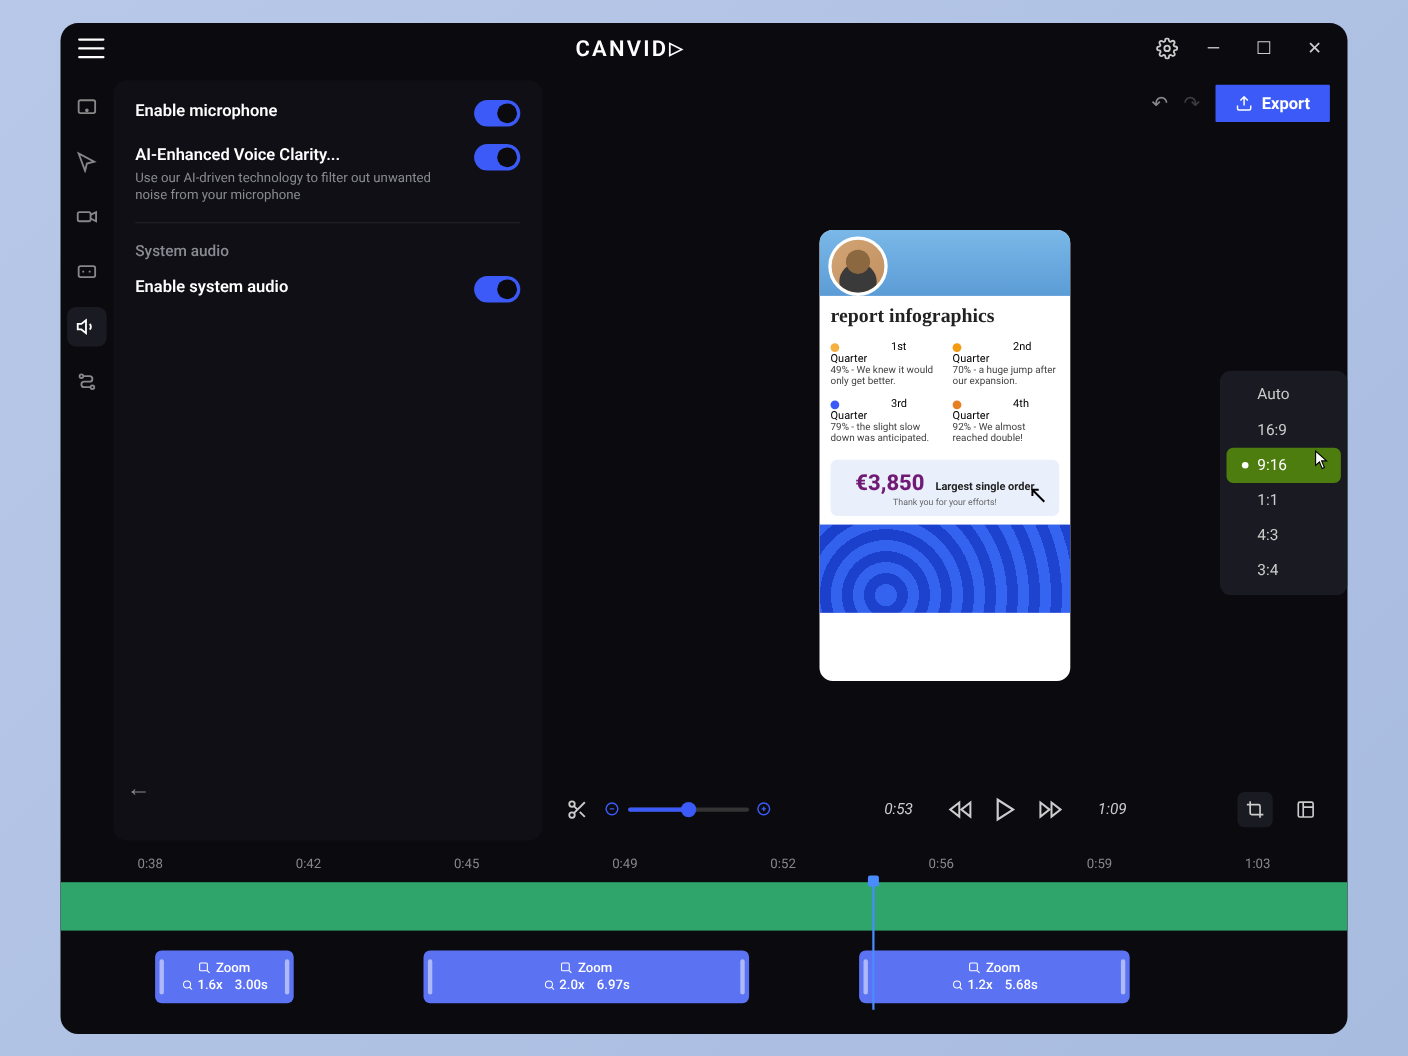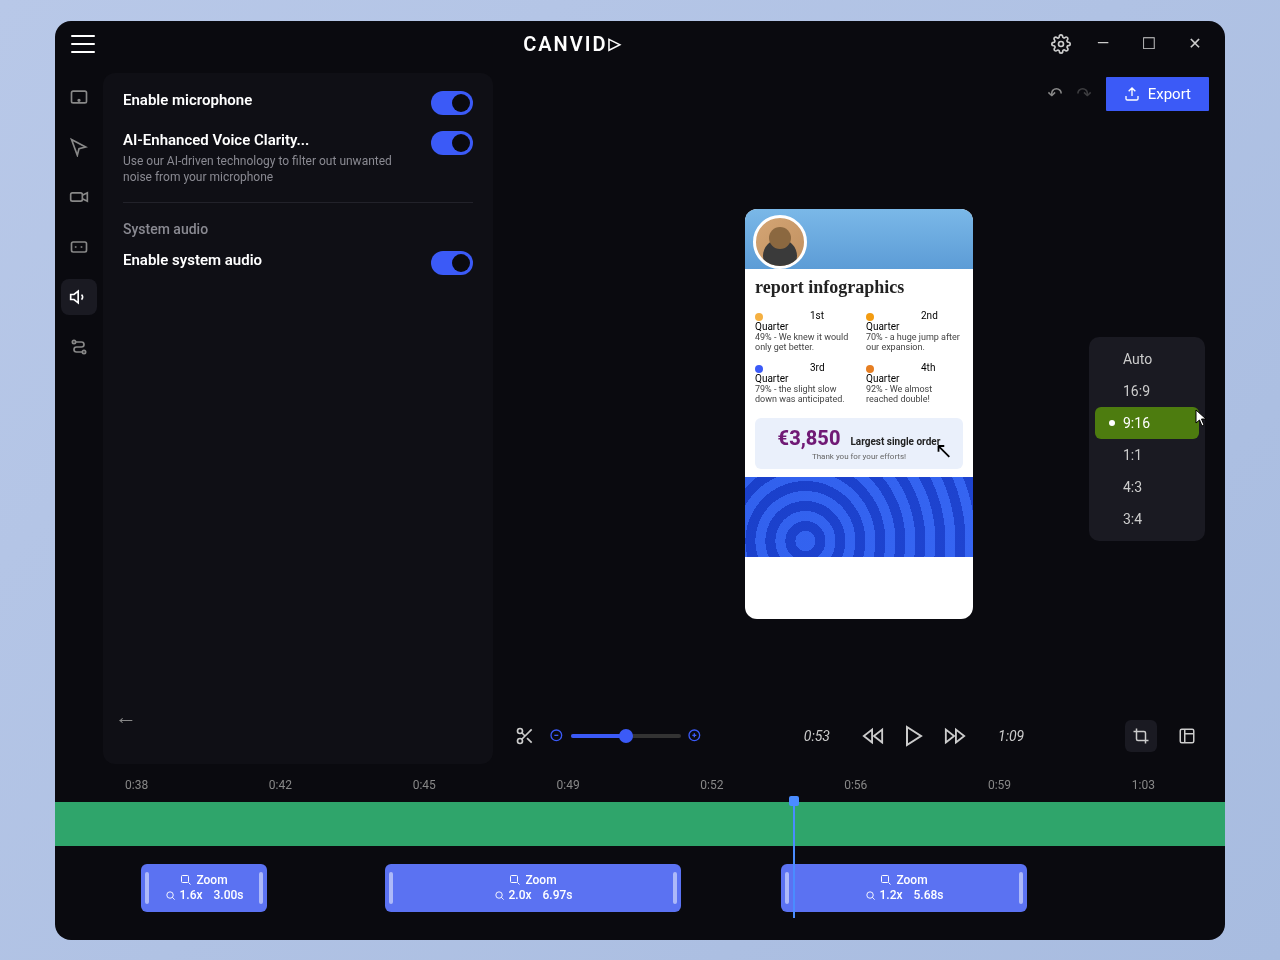--- a/index.html
+++ b/index.html
@@ -24,40 +24,40 @@
   .setting-text { flex: 1; padding-right: 16px; }
   .setting-title { font-size: 15px; font-weight: 600; color: #fff; margin-bottom: 4px; }
   .setting-desc { font-size: 12px; color: #8a8a92; line-height: 1.4; }
   .toggle { width: 42px; height: 24px; background: #3b5af7; border-radius: 12px; position: relative; cursor: pointer; flex-shrink: 0; }
   .toggle::after { content: ""; position: absolute; right: 3px; top: 3px; width: 18px; height: 18px; background: #0a0a0f; border-radius: 50%; }
   .divider { height: 1px; background: #22222a; margin: 12px 0 18px; }
   .back-arrow { position: absolute; left: 60px; bottom: 210px; color: #888; font-size: 22px; cursor: pointer; }
   .preview-area { flex: 1; display: flex; flex-direction: column; position: relative; padding: 6px 10px; }
   .preview-toolbar { display: flex; justify-content: flex-end; align-items: center; gap: 14px; padding: 4px 6px 10px; }
   .undo-redo { color: #888; font-size: 18px; cursor: pointer; }
-  .export-btn { background: #3b5af7; color: #fff; font-size: 15px; font-weight: 400; padding: 8px 18px; border-radius: 1px; display: flex; align-items: center; gap: 8px; cursor: pointer; }
+  .export-btn { background: #3b5af7; color: #fff; font-size: 15px; font-weight: 700; padding: 8px 18px; border-radius: 1px; display: flex; align-items: center; gap: 8px; cursor: pointer; }
   .preview-canvas { flex: 1; display: flex; align-items: center; justify-content: center; position: relative; }
   .phone-frame { width: 228px; height: 410px; background: #fff; border-radius: 12px; overflow: hidden; position: relative; }
   .phone-top { height: 60px; background: linear-gradient(180deg, #7ab8e8 0%, #5c9cd6 100%); position: relative; }
   .avatar { width: 54px; height: 54px; border-radius: 50%; background: linear-gradient(135deg, #d4a574 0%, #c09060 100%); border: 3px solid #fff; position: absolute; left: 8px; top: 6px; overflow: hidden; }
   .avatar::after { content:""; position:absolute; left:50%; top:18%; transform:translateX(-50%); width:22px; height:22px; background:#8b6840; border-radius:50%; box-shadow: 0 18px 0 6px #3a3a3a;}
   .phone-body { padding: 8px 10px; }
   .phone-title { font-size: 18px; font-weight: 800; color: #222; margin-bottom: 12px; font-family: Georgia, serif; }
   .q-grid { display: grid; grid-template-columns: 1fr 1fr; gap: 10px 14px; }
   .q-item { font-size: 9px; color: #444; }
   .q-dot { display: inline-block; width: 8px; height: 8px; border-radius: 50%; margin-right: 4px; vertical-align: middle; }
   .q-label { font-weight: 400; font-size: 10px; color: #000; margin-left: 43px; }
   .big-order { margin-top: 14px; background: #eaf0fb; border-radius: 6px; padding: 8px; text-align: center; position: relative; }
   .big-price { font-size: 20px; font-weight: 800; color: #701a75; display: inline-block; }
   .big-label { font-size: 10px; font-weight: 700; color: #222; margin-left: 6px; }
   .big-thanks { font-size: 8px; color: #666; margin-top: 2px; }
   .cursor-arrow { position: absolute; right: 10px; bottom: 6px; font-size: 22px; color: #000; }
   .phone-bottom { height: 80px; background: linear-gradient(135deg, #1a4bd6 0%, #2b5ae8 100%); position: relative; overflow: hidden; }
   .phone-bottom::before { content:""; position:absolute; inset:-20px; background: repeating-radial-gradient(circle at 30% 70%, #3b6af7, #3b6af7 10px, #1a3bc6 10px, #1a3bc6 20px); opacity:0.7;}
-  .aspect-menu { position: absolute; right: 20px; top: 270px; background: #1a1a22; border-radius: 10px; padding: 6px; width: 116px; z-index: 5; }
+  .aspect-menu { position: absolute; right: 0; top: 270px; background: #1a1a22; border-radius: 10px; padding: 6px; width: 116px; z-index: 5; }
   .aspect-item { padding: 8px 14px; color: #ccc; font-size: 14px; cursor: pointer; border-radius: 6px; display: flex; align-items: center; gap: 8px; }
   .aspect-item.selected { background: #4d7c0f; color: #fff; }
   .aspect-item .dot { width: 6px; height: 6px; border-radius: 50%; background: #fff; visibility: hidden; }
   .aspect-item.selected .dot { visibility: visible; }
   .mouse-cursor { position: absolute; right: 16px; top: 342px; z-index: 6; pointer-events:none; color:#fff; font-size:16px;}
   .playback-bar { height: 56px; display: flex; align-items: center; padding: 0 12px; gap: 14px; }
   .pb-icon { color: #ccc; cursor: pointer; font-size: 18px; display:flex; align-items:center;}
   .zoom-slider { display: flex; align-items: center; gap: 6px; }
   .slider-track { width: 110px; height: 4px; background: #333; border-radius: 2px; position: relative; }
   .slider-fill { position:absolute; left:0; top:0; height:100%; width:50%; background:#3b5af7; border-radius:2px;}

